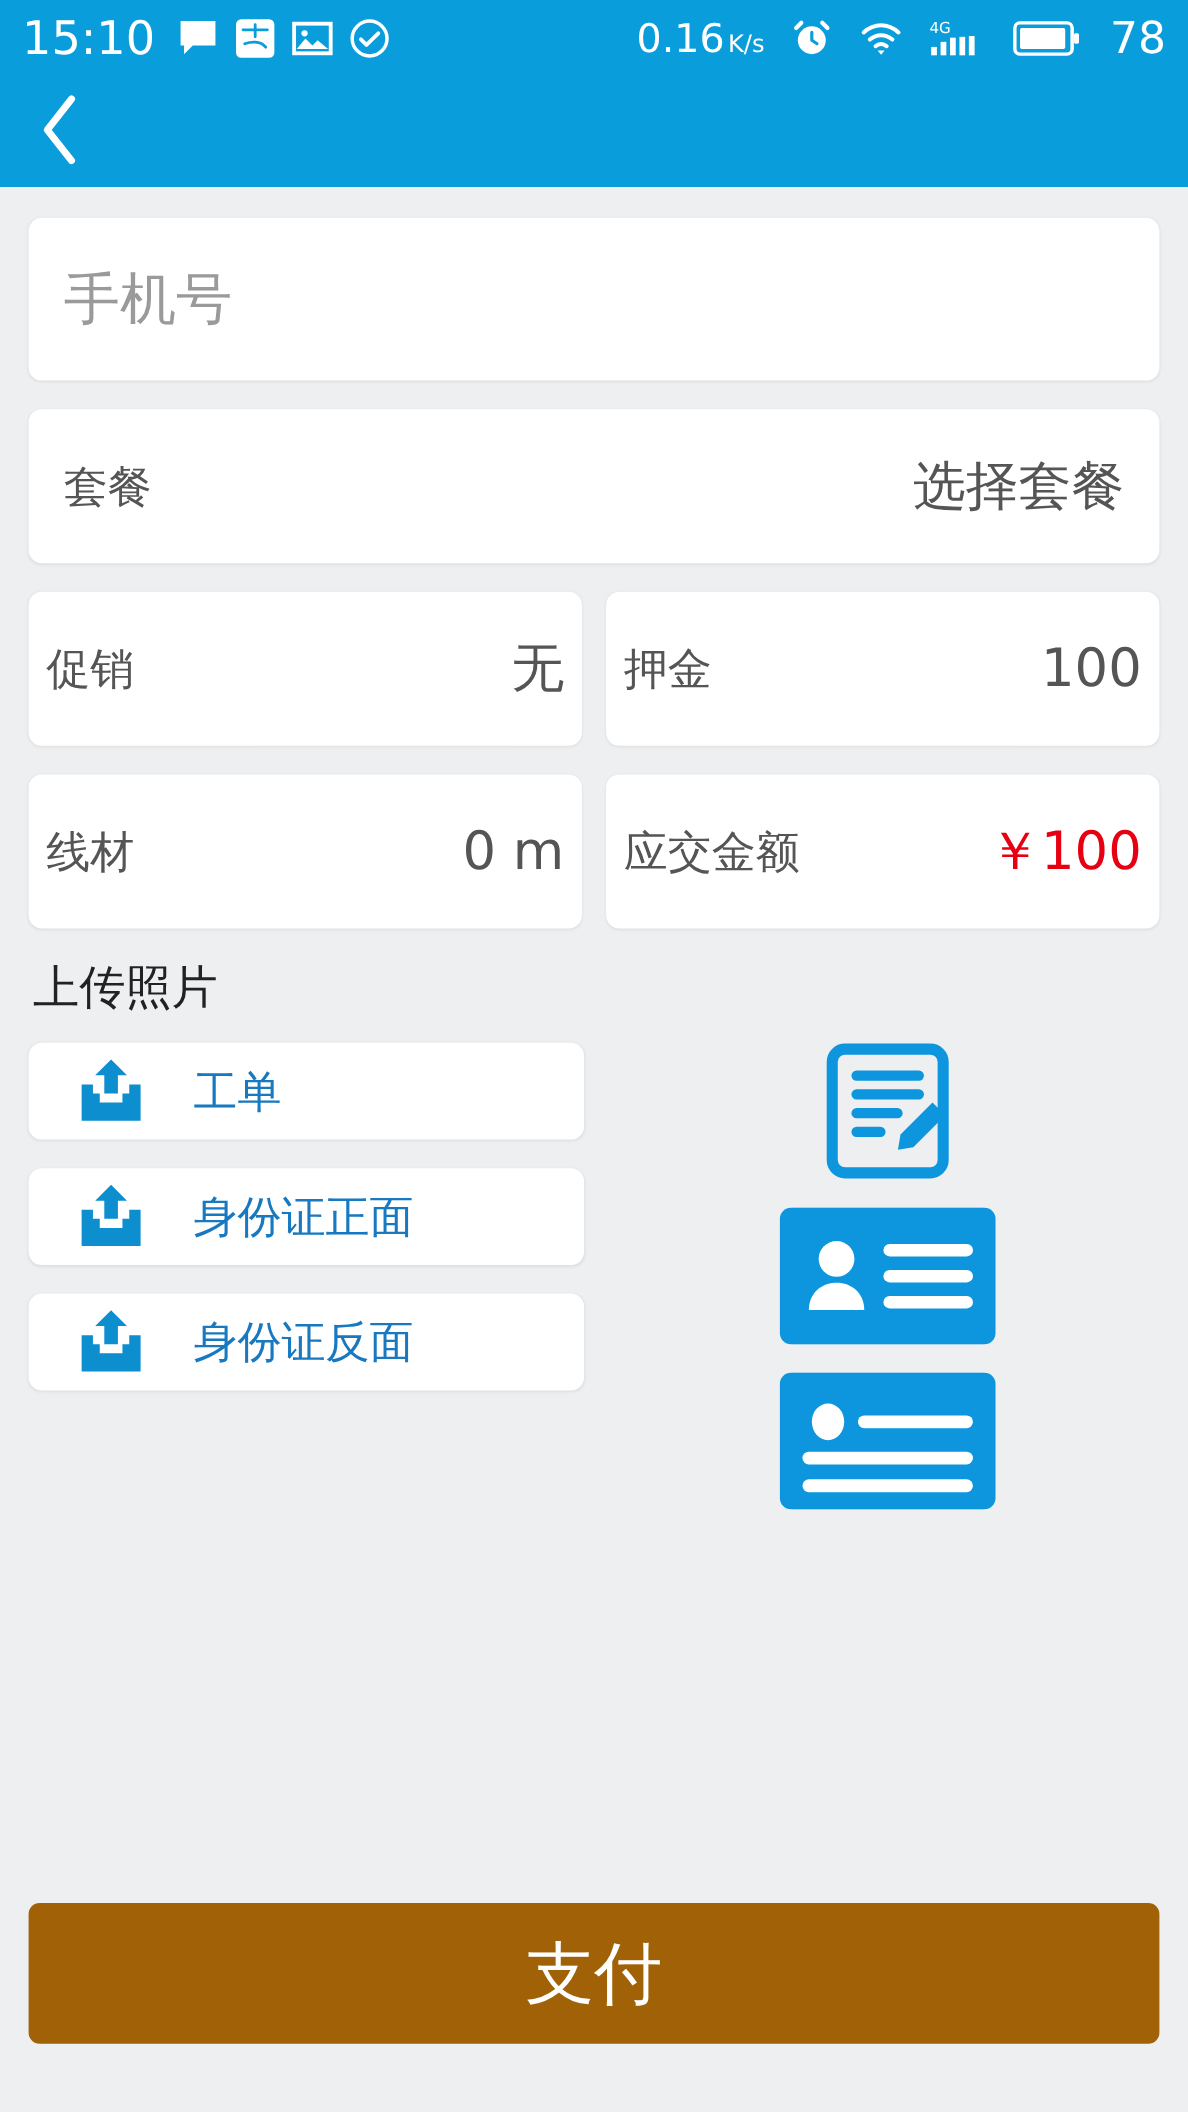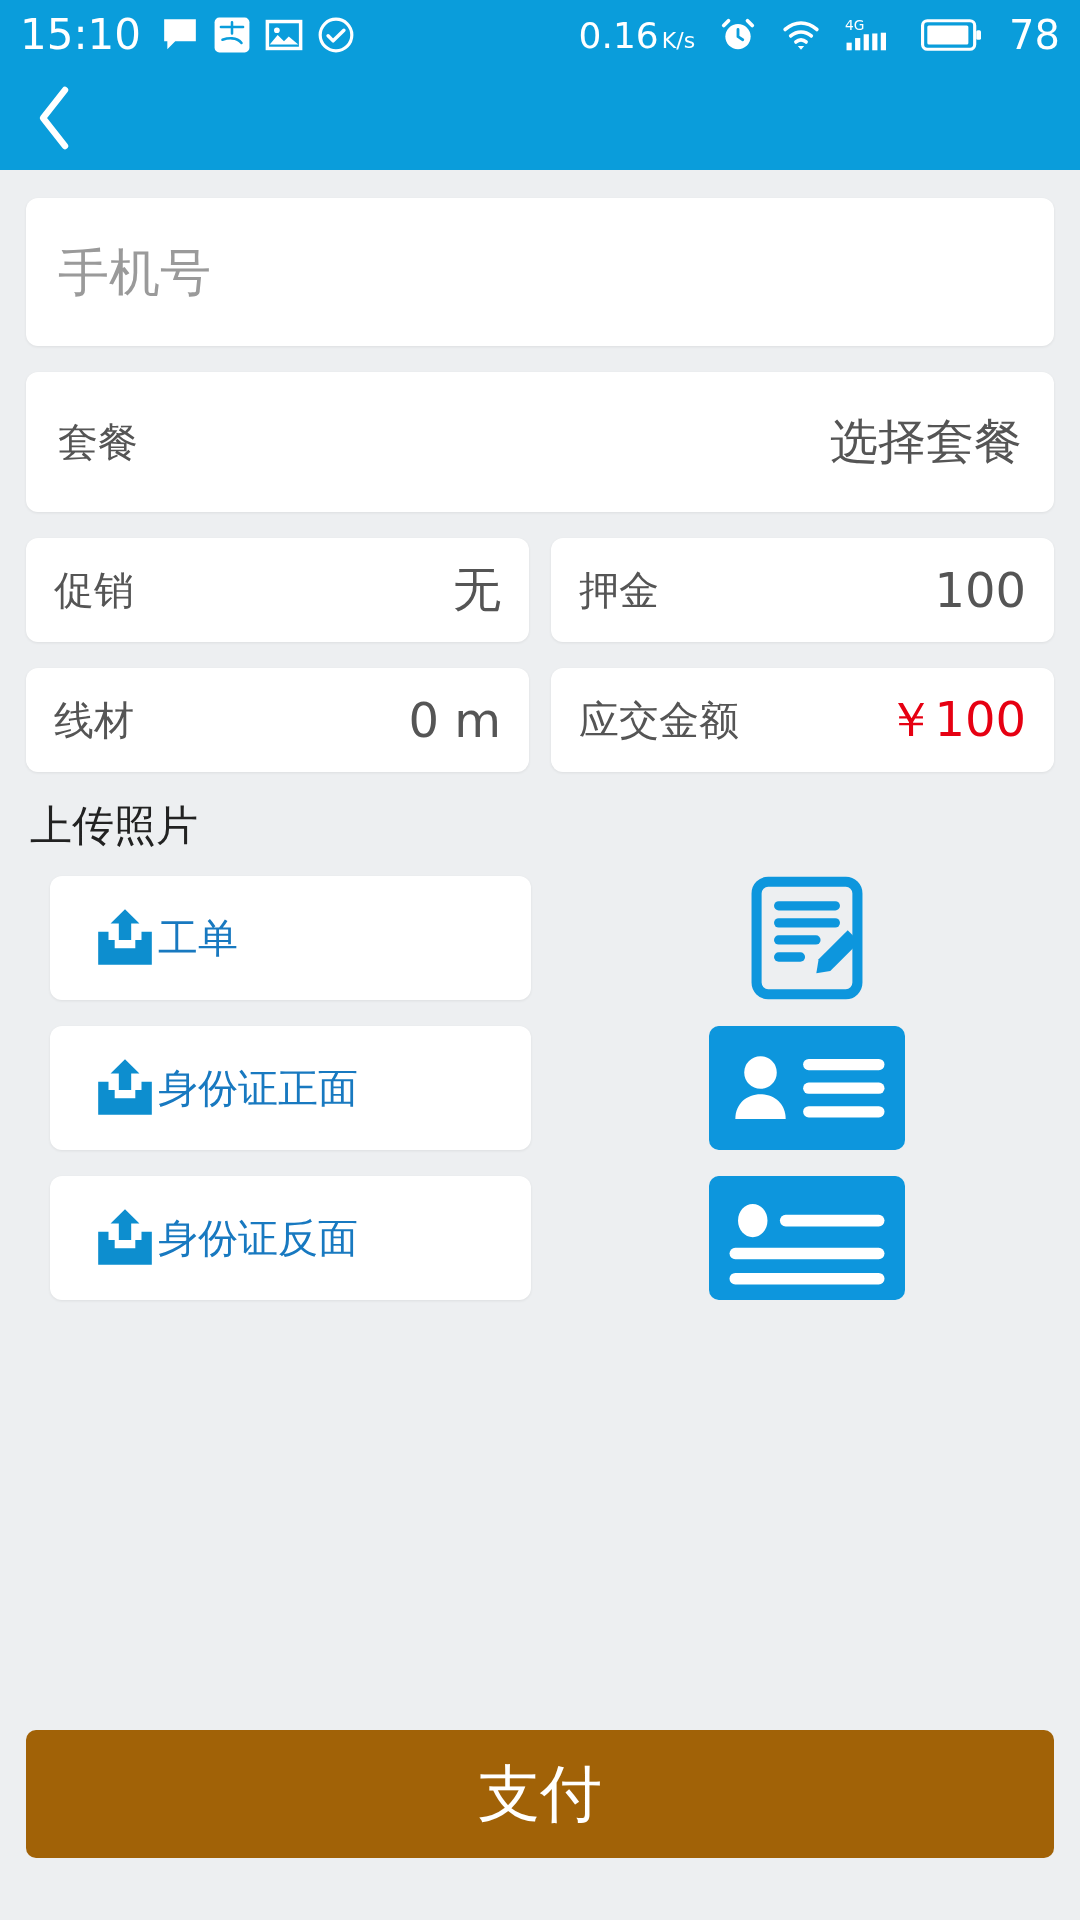--- a/index.html
+++ b/index.html
@@ -59,36 +59,35 @@
   .card.row-card {
     height: 140px; display: flex; align-items: center; justify-content: space-between;
     padding: 0 32px; margin-bottom: 26px;
   }
   .row-label { font-size: 40px; color: #555; }
   .row-value { font-size: 48px; color: #555; }
   .row-value.red { color: #e60012; }
 
   .grid2 { display: flex; gap: 22px; margin-bottom: 26px; }
   .grid2 .card {
-    flex: 1; height: 104px; display: flex; align-items: center;
-    justify-content: space-between; padding: 0 28px;
+    flex: 1; height: 140px; display: flex; align-items: center;
+    justify-content: space-between; padding: 0 16px;
   }
 
   .section-title {
     font-size: 42px; color: #222; margin: 14px 0 22px 4px;
   }
 
   
   .upload-area { display: flex; gap: 0; }
   .upload-left { width: 505px; display: flex; flex-direction: column; gap: 26px; }
   .upload-btn {
-    background: #fff; border-radius: 12px; height: 124px;
-    display: flex; align-items: center; padding-left: 42px; 
+    background: #fff; border-radius: 12px; height: 88px;
+    display: flex; align-items: center; padding-left: 42px; gap: 42px;
     box-shadow: 0 1px 3px rgba(0,0,0,0.07);
-    margin-left: 24px;
   }
   .upload-btn .u-label { font-size: 40px; color: #1879c0; }
   .upload-icon { width: 66px; height: 62px; flex: 0 0 auto; }
 
   .upload-right {
     flex: 1; display: flex; flex-direction: column; align-items: center;
     gap: 26px; padding-left: 28px;
   }
   .preview { width: 196px; height: 124px; display: flex; align-items: center; justify-content: center; }
   .doc-preview { width: 118px; height: 128px; }

